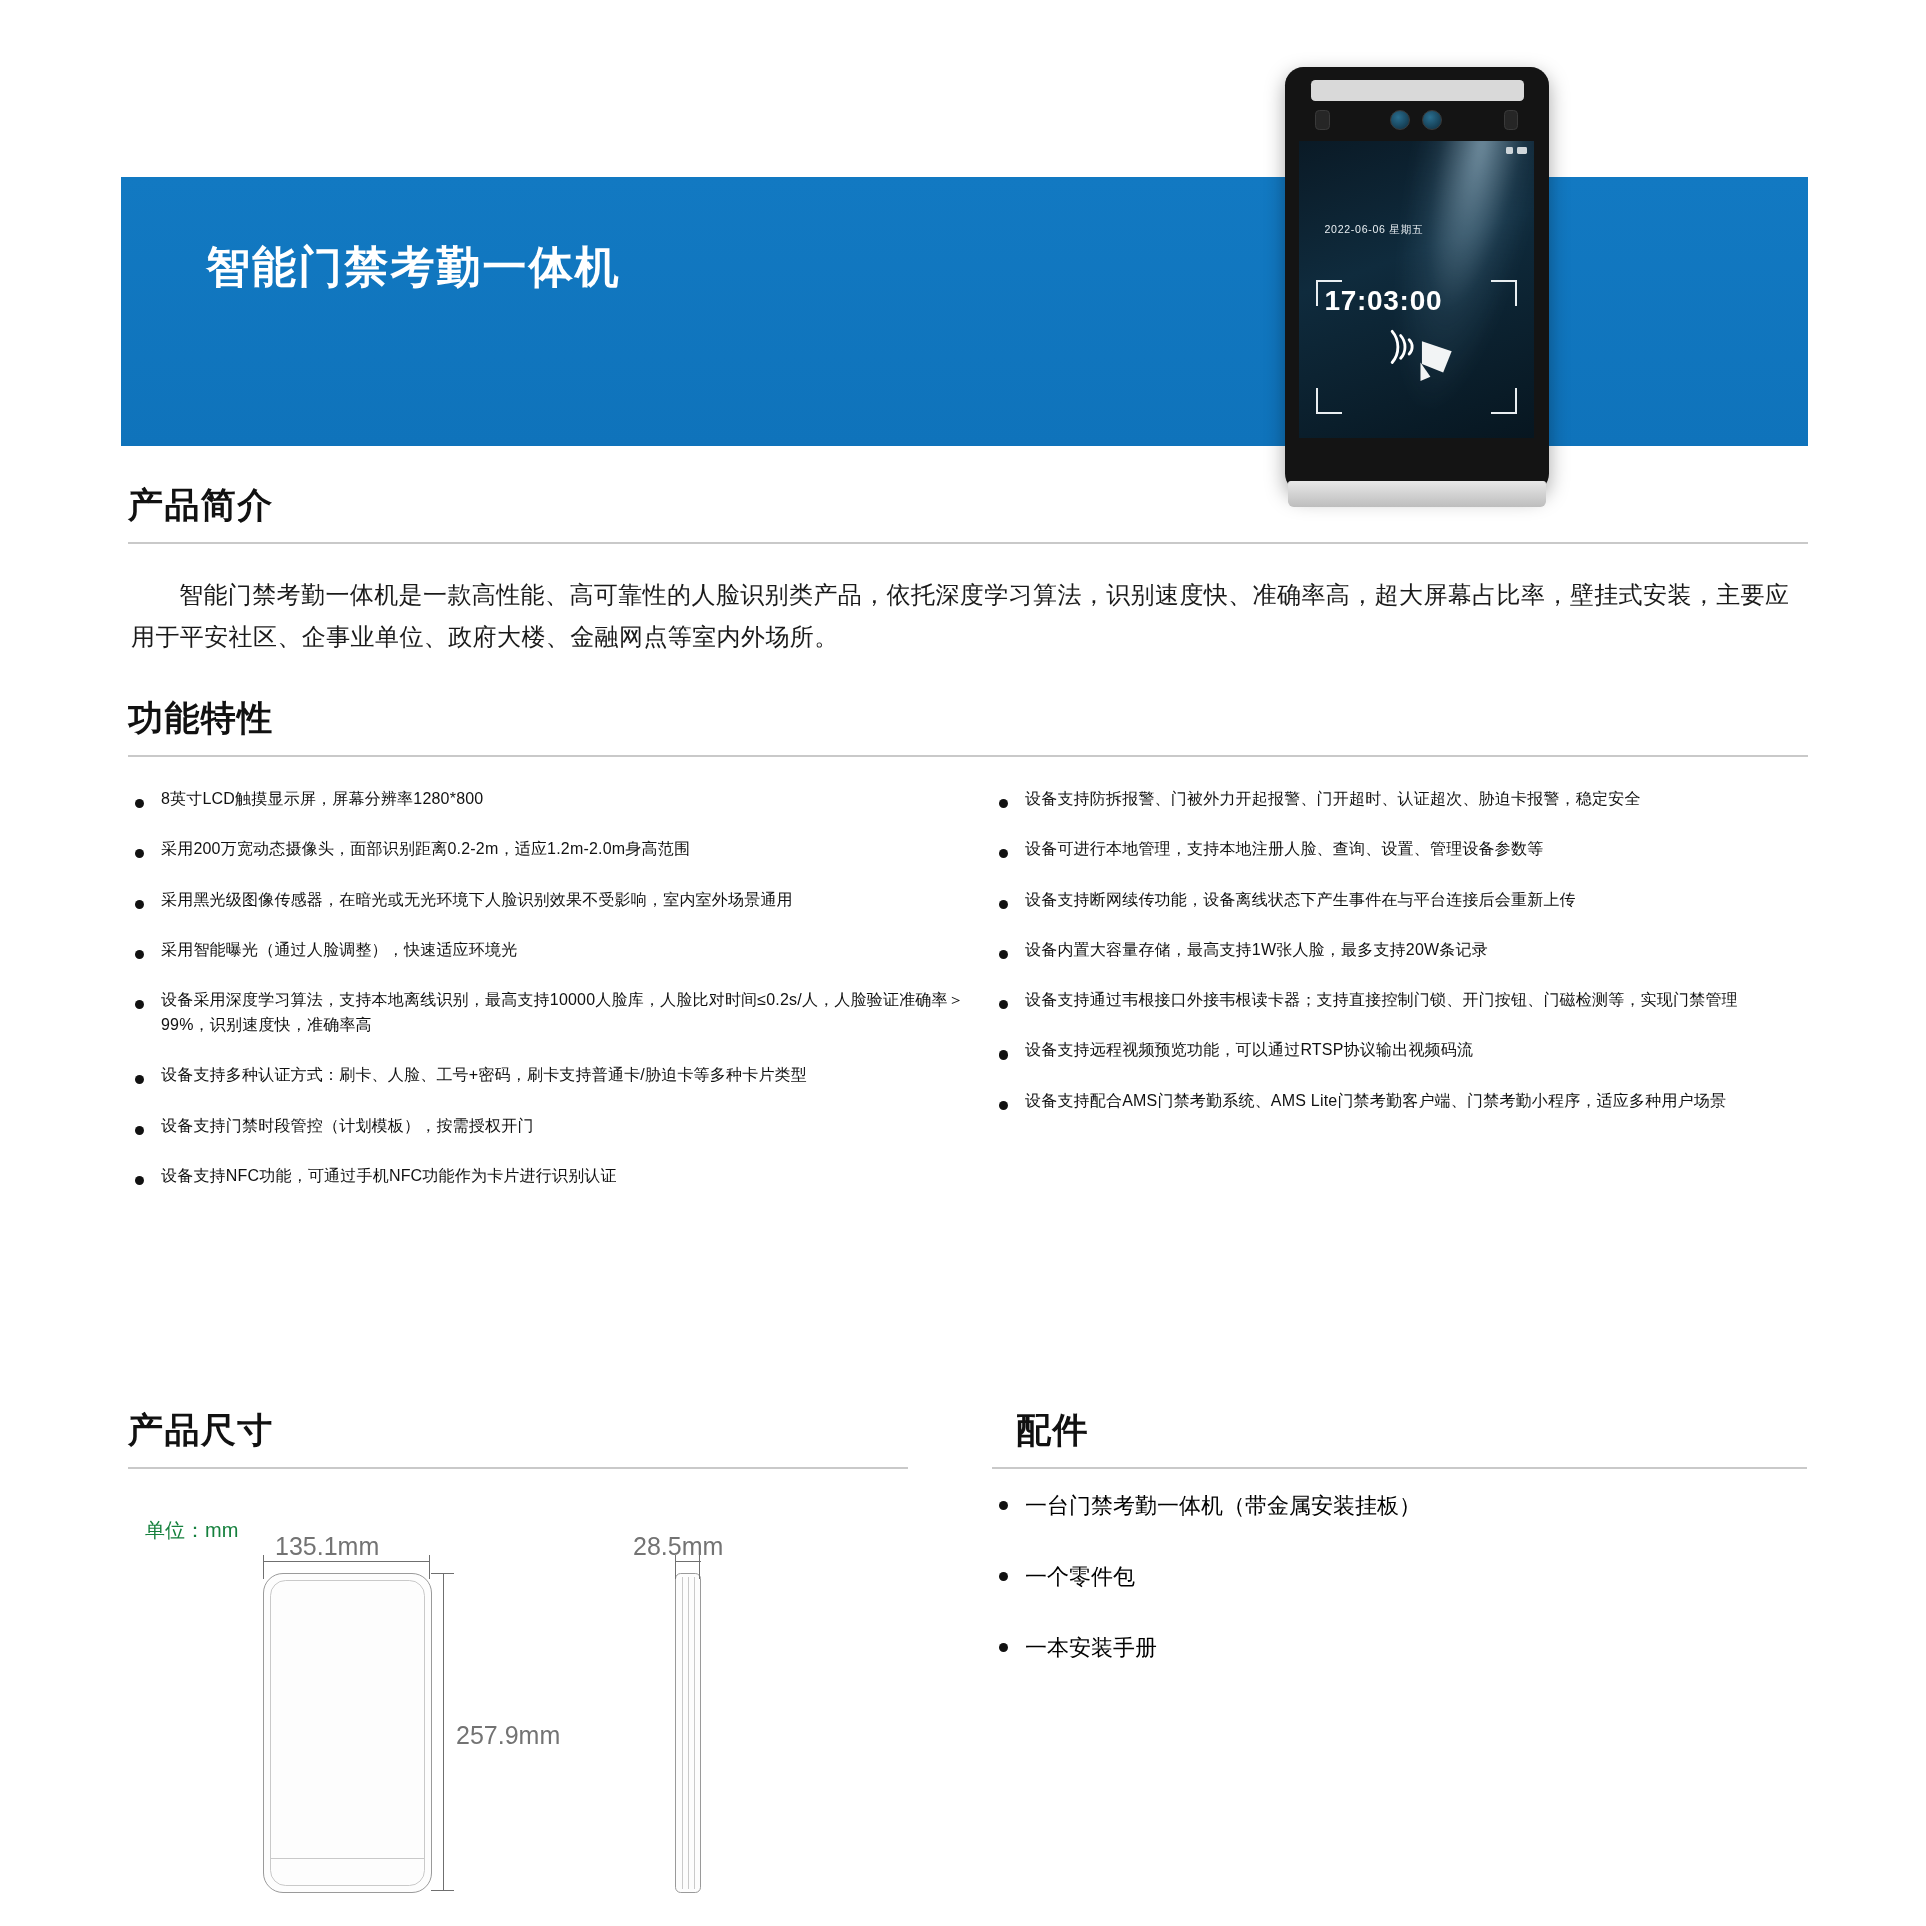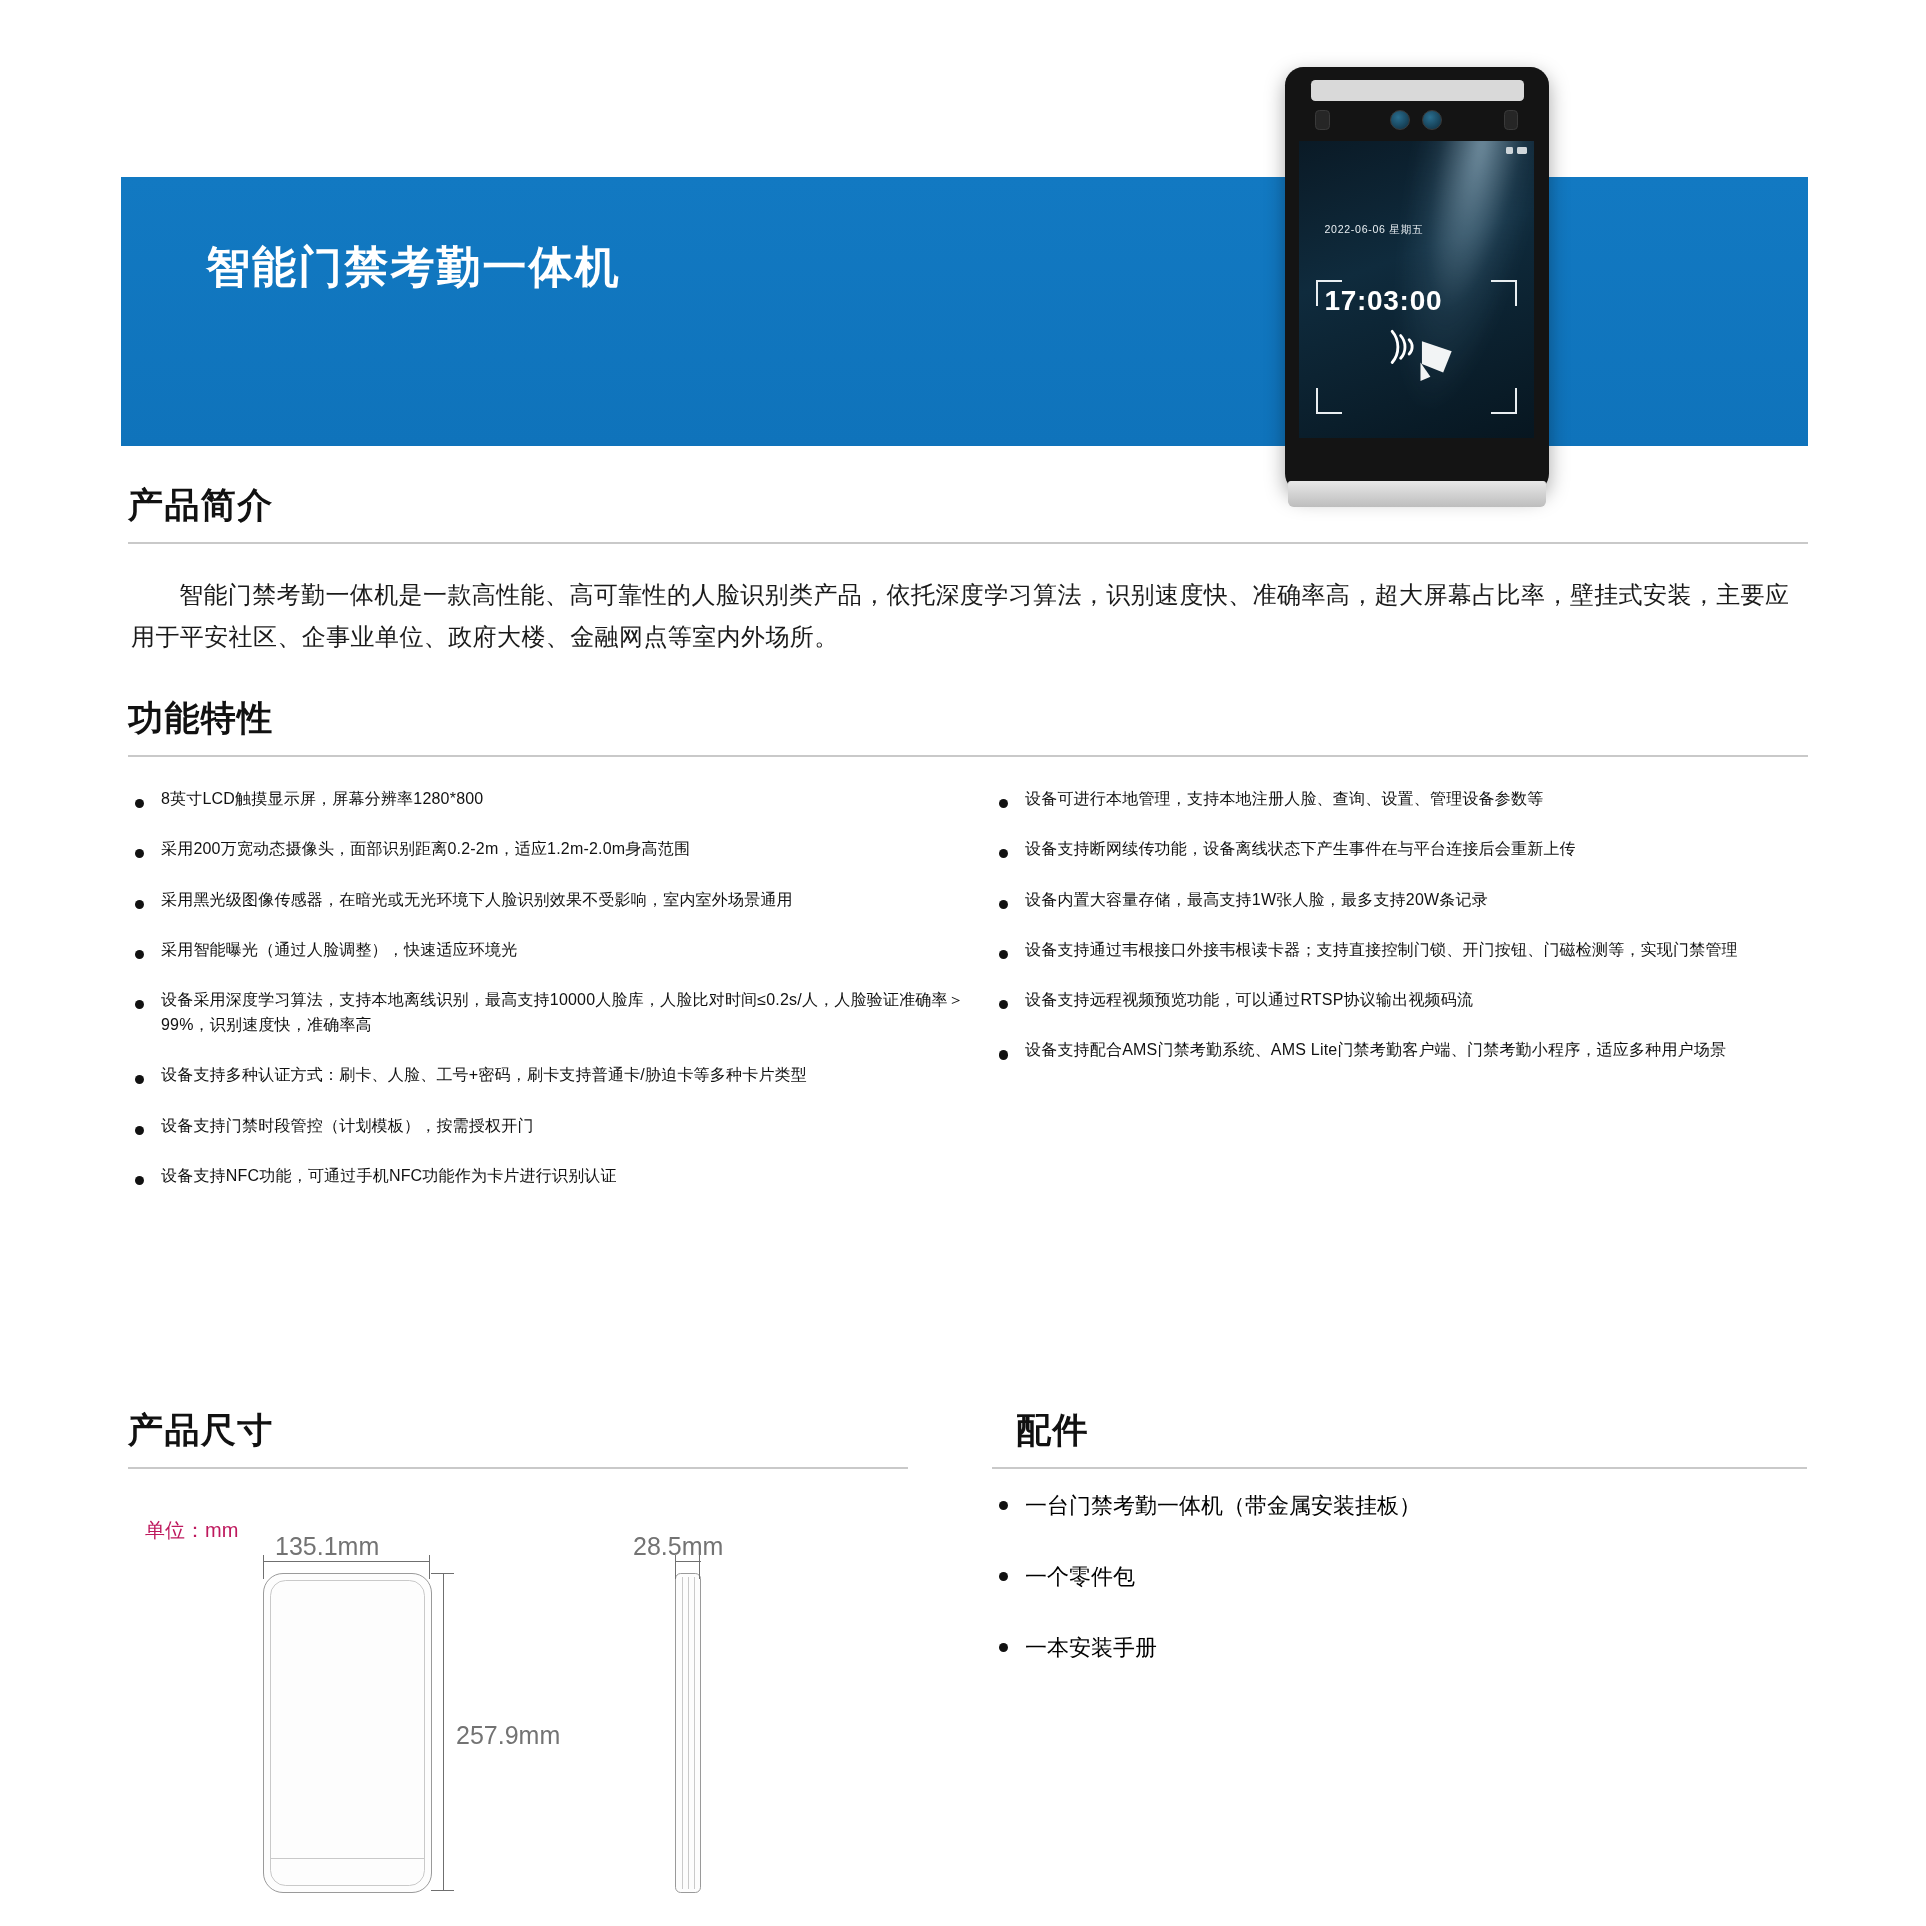--- a/index.html
+++ b/index.html
@@ -197,21 +197,21 @@
     background: #111111;
     border-radius: 50%;
   }
 
   
   .unit-label {
     position: absolute;
     left: 145px;
     top: 1517px;
     font-size: 20px;
-    color: #be185d;
+    color: #15803d;
   }
   .dim-area {
     position: absolute;
     left: 128px;
     top: 1545px;
     width: 794px;
     height: 354px;
   }
   .dev-front {
     position: absolute;
@@ -335,20 +335,21 @@
   <div class="feat-item">采用200万宽动态摄像头，面部识别距离0.2-2m，适应1.2m-2.0m身高范围</div>
   <div class="feat-item">采用黑光级图像传感器，在暗光或无光环境下人脸识别效果不受影响，室内室外场景通用</div>
   <div class="feat-item">采用智能曝光（通过人脸调整），快速适应环境光</div>
   <div class="feat-item">设备采用深度学习算法，支持本地离线识别，最高支持10000人脸库，人脸比对时间≤0.2s/人，人脸验证准确率＞99%，识别速度快，准确率高</div>
   <div class="feat-item">设备支持多种认证方式：刷卡、人脸、工号+密码，刷卡支持普通卡/胁迫卡等多种卡片类型</div>
   <div class="feat-item">设备支持门禁时段管控（计划模板），按需授权开门</div>
   <div class="feat-item">设备支持NFC功能，可通过手机NFC功能作为卡片进行识别认证</div>
 </div>
 
 <div class="feat-col right">
+  <div class="feat-item">设备支持防拆报警、门被外力开起报警、门开超时、认证超次、胁迫卡报警，稳定安全</div>
   <div class="feat-item">设备可进行本地管理，支持本地注册人脸、查询、设置、管理设备参数等</div>
   <div class="feat-item">设备支持断网续传功能，设备离线状态下产生事件在与平台连接后会重新上传</div>
   <div class="feat-item">设备内置大容量存储，最高支持1W张人脸，最多支持20W条记录</div>
   <div class="feat-item">设备支持通过韦根接口外接韦根读卡器；支持直接控制门锁、开门按钮、门磁检测等，实现门禁管理</div>
   <div class="feat-item">设备支持远程视频预览功能，可以通过RTSP协议输出视频码流</div>
   <div class="feat-item">设备支持配合AMS门禁考勤系统、AMS Lite门禁考勤客户端、门禁考勤小程序，适应多种用户场景</div>
 </div>
 
 <div class="section-h" style="left:128px; top:1407px;">产品尺寸</div>
 <div class="rule" style="left:128px; top:1467px; width:780px;"></div>

